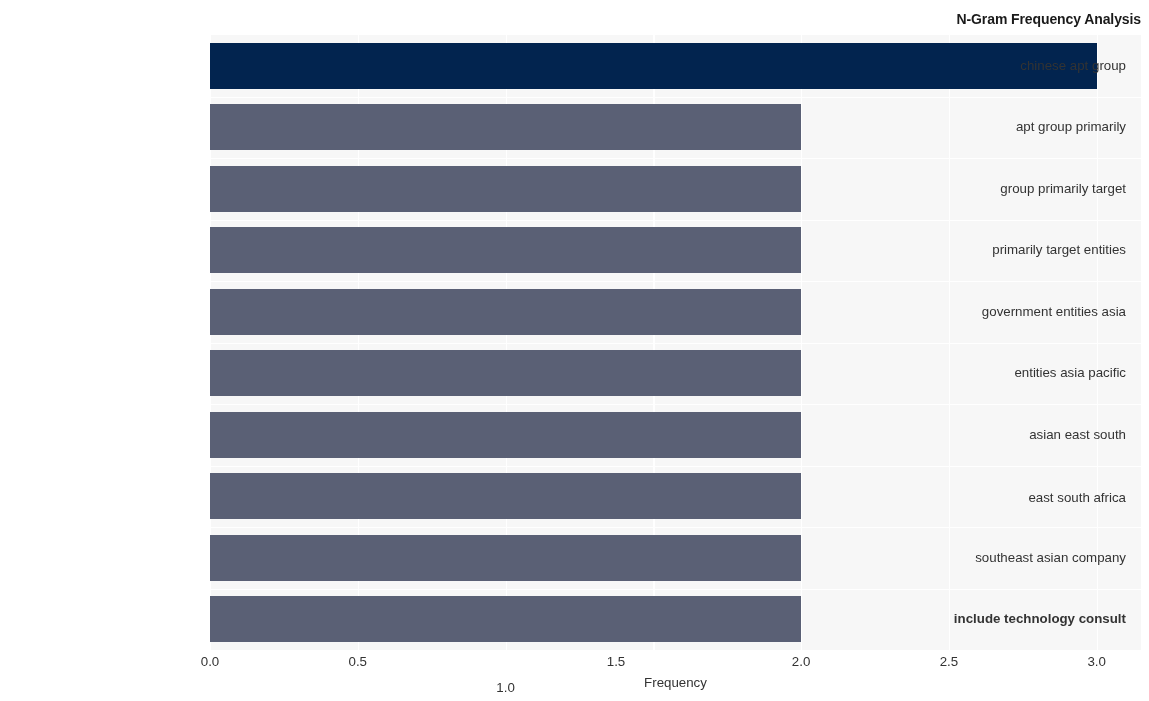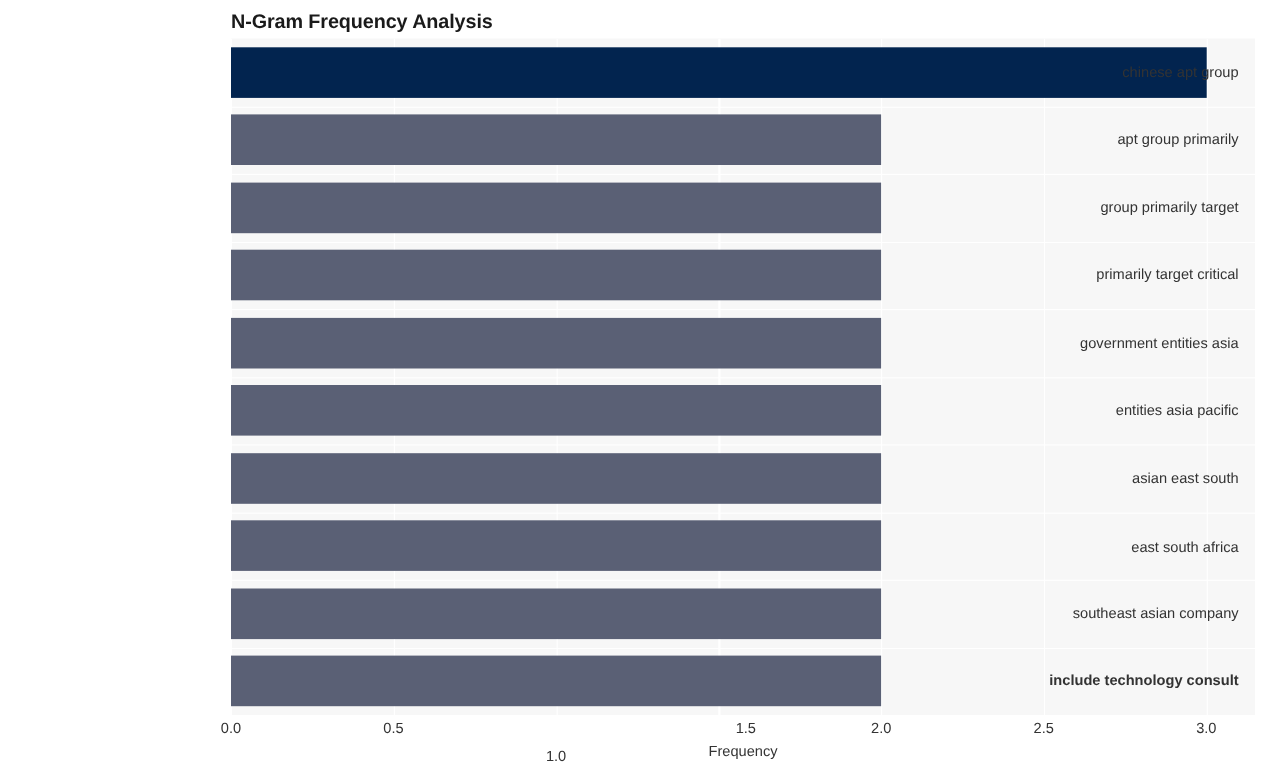--- a/index.html
+++ b/index.html
@@ -20,22 +20,22 @@
     height: 701px;
     background: #ffffff;
   }
 
   
   #chart-title {
     position: absolute;
     left: 210px;
     top: 6px;
     width: 931px;
-    text-align: left;
-    font-size: 18px;
+    text-align: right;
+    font-size: 14px;
     font-weight: bold;
     color: #1a1a1a;
     letter-spacing: -0.1px;
     line-height: 26px;
   }
 
   
   #plot-area {
     position: absolute;
     left: 210px;
@@ -143,33 +143,33 @@
         <div class="bar" title="east south africa: 2" style="top: 438.25px; width: 591.111px; background: rgb(90, 96, 117);"></div>
         <div class="bar" title="southeast asian company: 2" style="top: 499.75px; width: 591.111px; background: rgb(90, 96, 117);"></div>
         <div class="bar" title="include technology consult: 2" style="top: 561.25px; width: 591.111px; background: rgb(90, 96, 117);"></div>
       </div>
   </div>
 
   <div id="ytick-labels">
       <div class="ytick" style="top: 57.75px;">chinese apt group</div>
       <div class="ytick" style="top: 119.25px;">apt group primarily</div>
       <div class="ytick" style="top: 180.75px;">group primarily target</div>
-      <div class="ytick" style="top: 242.25px;">primarily target critical</div>
+      <div class="ytick" style="top: 242.25px;">primarily target entities</div>
       <div class="ytick" style="top: 303.75px;">government entities asia</div>
       <div class="ytick" style="top: 365.25px;">entities asia pacific</div>
       <div class="ytick" style="top: 426.75px;">asian east south</div>
       <div class="ytick" style="top: 490px;">east south africa</div>
       <div class="ytick" style="top: 549.75px;">southeast asian company</div>
       <div class="ytick" style="top: 611.25px; font-weight: bold;">include technology consult</div>
     </div>
   <div id="xtick-labels">
       <div class="xtick" style="left: 210px;">0.0</div>
       <div class="xtick" style="left: 357.778px;">0.5</div>
       <div class="xtick" style="left: 505.556px; margin-top: 26px;">1.0</div>
-      <div class="xtick" style="left: 678px;">1.5</div>
+      <div class="xtick" style="left: 616px;">1.5</div>
       <div class="xtick" style="left: 801.111px;">2.0</div>
       <div class="xtick" style="left: 948.889px;">2.5</div>
       <div class="xtick" style="left: 1096.67px;">3.0</div>
     </div>
 
   <div id="xlabel">Frequency</div>
 
 </div>
 
 </body></html>

